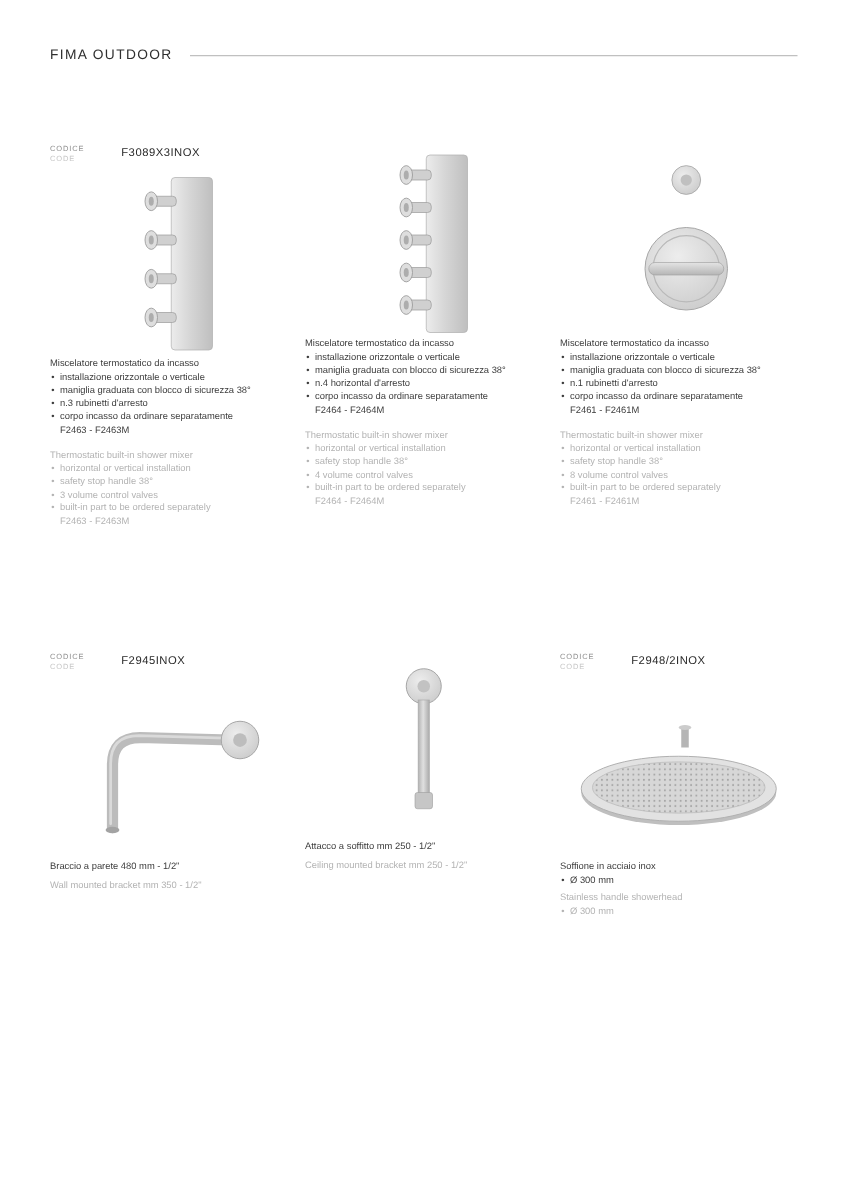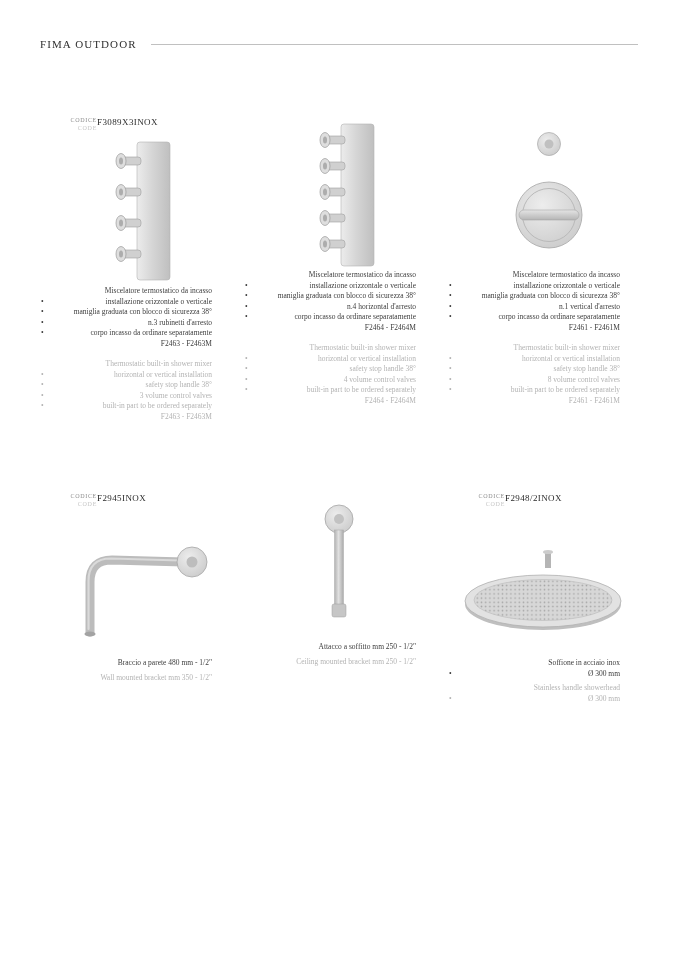--- a/index.html
+++ b/index.html
@@ -1,29 +1,29 @@
 <!DOCTYPE html>
 <html><head>
 <meta charset="utf-8">
 <style>
   html, body { margin: 0; padding: 0; background: #ffffff; }
   .page {
     position: relative; width: 678px; height: 959px; background: #ffffff;
-    font-family: Liberation Serif, serif; color: #3c3c3c;
+    font-family: Liberation Sans, sans-serif; color: #3c3c3c;
     overflow: hidden;
   }
   .inner { padding: 38px 40px 0 40px; }
 
   .hdr { display: flex; align-items: center; }
   .brand { font-size: 11px; letter-spacing: 1.1px; color: #2f2f2f; white-space: nowrap; }
   .rule { flex: 1; height: 1px; background: #c0c0c0; margin-left: 14px; }
 
-  .row { display: grid; grid-template-columns: repeat(3, 1fr); column-gap: 14px; text-align: right; }
+  .row { display: grid; grid-template-columns: repeat(3, 1fr); column-gap: 14px; }
   .row1 { margin-top: 66px; }
-  .row2 { margin-top: 70px; }
+  .row2 { margin-top: 100px; }
 
   .card { min-width: 0; }
   .card-head { display: flex; align-items: flex-start; }
   .code-labels { width: 57px; flex: 0 0 57px; }
   .lbl-codice { font-size: 6px; letter-spacing: .7px; color: #8f8f8f; line-height: 1.5; }
   .lbl-code   { font-size: 6px; letter-spacing: .7px; color: #c6c6c6; line-height: 1.2; }
   .product-code { font-size: 9px; letter-spacing: .4px; color: #2a2a2a; padding-top: 1px; }
 
   .img-wrap { height: 150px; display: flex; align-items: center; justify-content: center; margin-top: 4px; }
   .row2 .img-wrap { height: 146px; }
@@ -172,21 +172,21 @@
             <circle cx="66" cy="24" r="4.5" fill="#c0c0c0"></circle>
             <circle cx="66" cy="95" r="33" fill="url(#dialG)" stroke="#a6a6a6" stroke-width="0.8"></circle>
             <circle cx="66" cy="95" r="26.5" fill="none" stroke="#b9b9b9" stroke-width="1"></circle>
             <rect x="36" y="90" width="60" height="10" rx="5" fill="url(#handleG)" stroke="#9d9d9d" stroke-width="0.5"></rect>
           </svg>
         </div>
         <div class="desc it">
           <div class="t">Miscelatore termostatico da incasso</div>
           <div class="b">installazione orizzontale o verticale</div>
           <div class="b">maniglia graduata con blocco di sicurezza 38°</div>
-          <div class="b">n.1 vertical d'arresto</div>
+          <div class="b">n.1 rubinetti d'arresto</div>
           <div class="b">corpo incasso da ordinare separatamente</div>
           <div class="n">F2461 - F2461M</div>
         </div>
         <div class="desc en">
           <div class="t">Thermostatic built-in shower mixer</div>
           <div class="b">horizontal or vertical installation</div>
           <div class="b">safety stop handle 38°</div>
           <div class="b">8 volume control valves</div>
           <div class="b">built-in part to be ordered separately</div>
           <div class="n">F2461 - F2461M</div>

